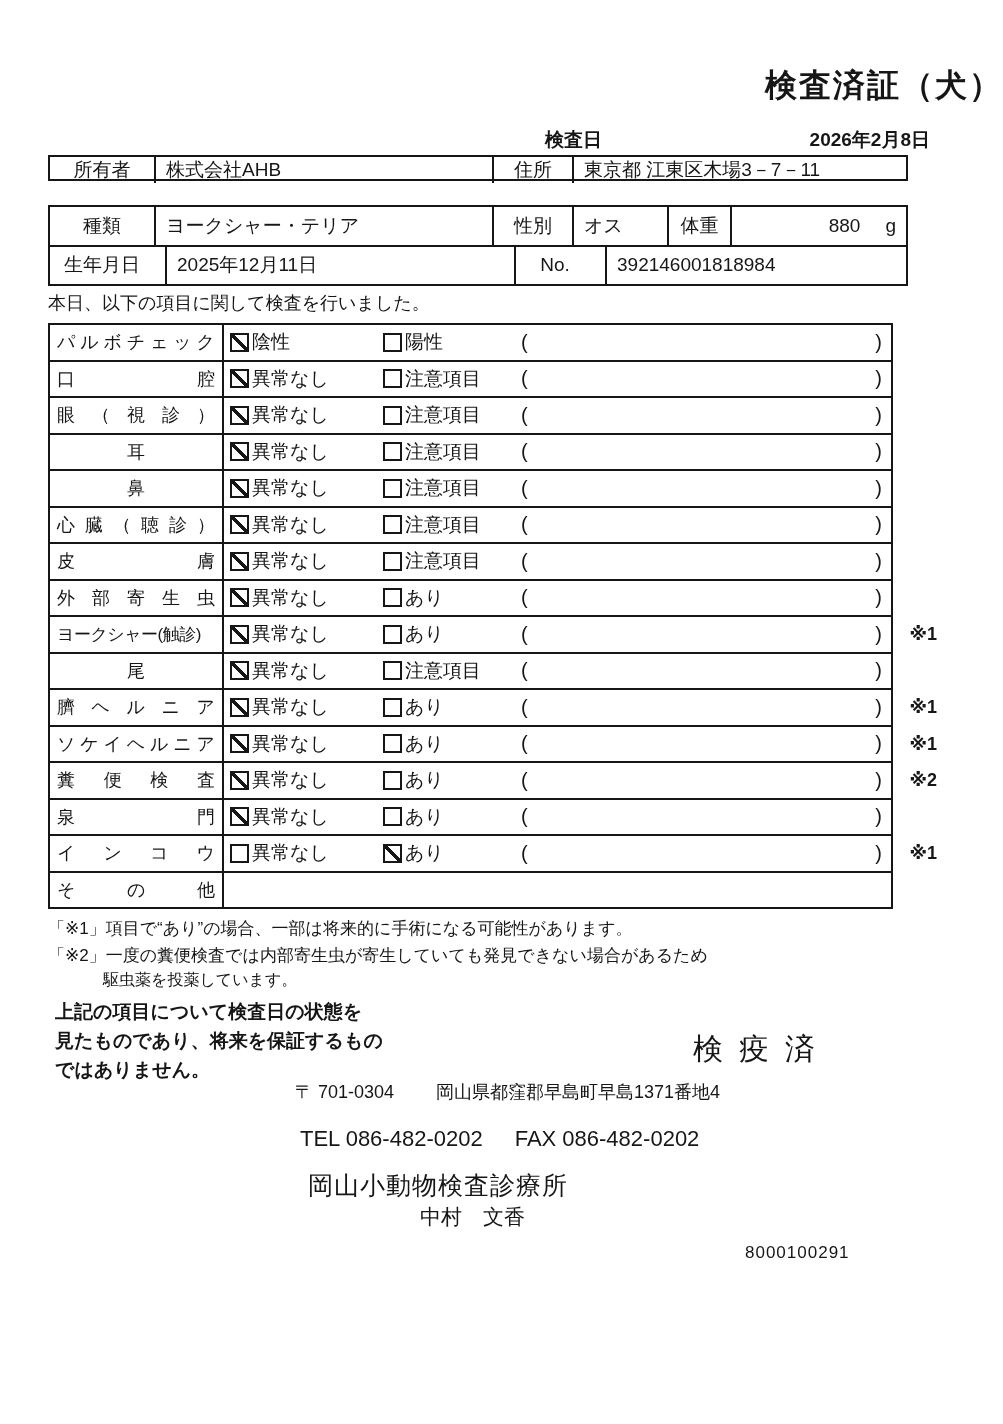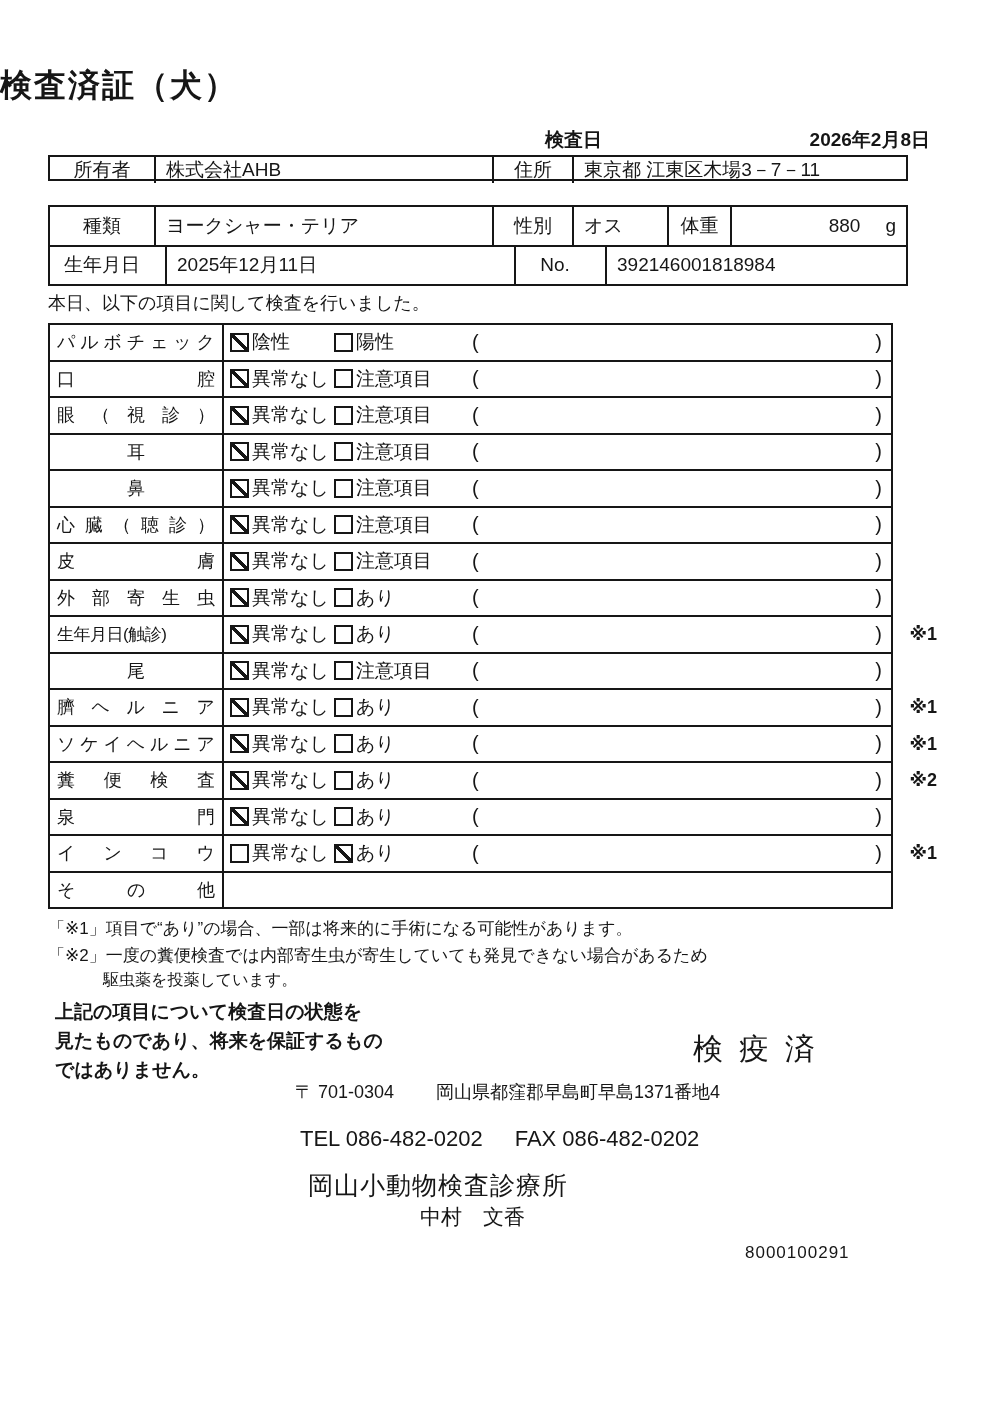--- a/index.html
+++ b/index.html
@@ -2,21 +2,21 @@
 <html lang="ja"><head>
 <meta charset="utf-8">
 <style>
   html,body{margin:0;padding:0;background:#e8e8e8;}
   .page{
     position:relative;width:1003px;height:1424px;background:#ffffff;
     font-family:"Liberation Sans","DejaVu Sans",sans-serif;color:#161616;
     margin:0 auto;overflow:hidden;
   }
   .abs{position:absolute;}
-  .title{top:64px;left:0;width:100%;text-align:left;font-size:32px;font-weight:700;letter-spacing:2px;}
+  .title{top:64px;left:0;width:100%;text-align:right;font-size:32px;font-weight:700;letter-spacing:2px;}
   .insp-label{top:127px;left:545px;font-size:19px;font-weight:600;}
   .insp-value{top:127px;left:760px;width:170px;text-align:right;font-size:19px;font-weight:600;}
 
   .tbl{border:2px solid #161616;display:flex;flex-direction:column;box-sizing:border-box;}
   .trow{display:flex;flex:1;align-items:stretch;}
   .trow + .trow{border-top:2px solid #161616;gap:11px;}
   .tcell{display:flex;align-items:center;box-sizing:border-box;font-size:19px;font-weight:500;}
   .tcell + .tcell{border-left:2px solid #161616;}
   .lab{justify-content:center;}
   .val{padding-left:10px;}
@@ -37,21 +37,21 @@
     display:flex;flex-direction:column;box-sizing:border-box;}
   .crow{flex:1;display:flex;position:relative;align-items:stretch;}
   .crow + .crow{border-top:2px solid #161616;}
   .clabel{width:174px;flex:none;border-right:2px solid #161616;box-sizing:border-box;
     display:flex;align-items:center;padding:0 7px;font-size:18px;font-weight:500;}
   .clabel.spread{justify-content:space-between;}
   .clabel.center{justify-content:center;}
   .clabel.left{font-size:17px;letter-spacing:-0.5px;}
   .copts{flex:1;display:flex;align-items:center;padding-left:6px;font-size:19px;font-weight:500;}
   .opt{display:flex;align-items:center;gap:3px;}
-  .opt.o1{width:104px;flex:none;}
+  .opt.o1{width:153px;flex:none;}
   .opt.o2{width:138px;flex:none;}
   .cb{width:15px;height:15px;border:2px solid #161616;flex:none;display:inline-block;}
   .cb.checked{background:linear-gradient(45deg,transparent 42%,#161616 42%,#161616 57%,transparent 57%);}
   .paren{font-size:20px;}
   .spacer{flex:1;}
   .pc{margin-right:9px;}
   .cmark{position:absolute;right:-46px;top:50%;transform:translateY(-50%);font-size:18px;font-weight:600;}
 
   .fn1{top:917px;left:48px;font-size:17px;font-weight:500;}
   .fn2{top:944px;left:48px;font-size:17px;font-weight:500;}
@@ -263,21 +263,21 @@
           <span class="opt o2">
             <span class="cb"></span>
             <span class="ol">あり</span>
           </span>
           <span class="paren po">(</span>
           <span class="spacer"></span>
           <span class="paren pc">)</span>
         </div>
       </div>
       <div class="crow">
-        <div class="clabel left">生年月日(触診)</div>
+        <div class="clabel left">ヨークシャー(触診)</div>
         <div class="copts">
           <span class="opt o1">
             <span class="cb checked"></span>
             <span class="ol">異常なし</span>
           </span>
           <span class="opt o2">
             <span class="cb"></span>
             <span class="ol">あり</span>
           </span>
           <span class="paren po">(</span>

